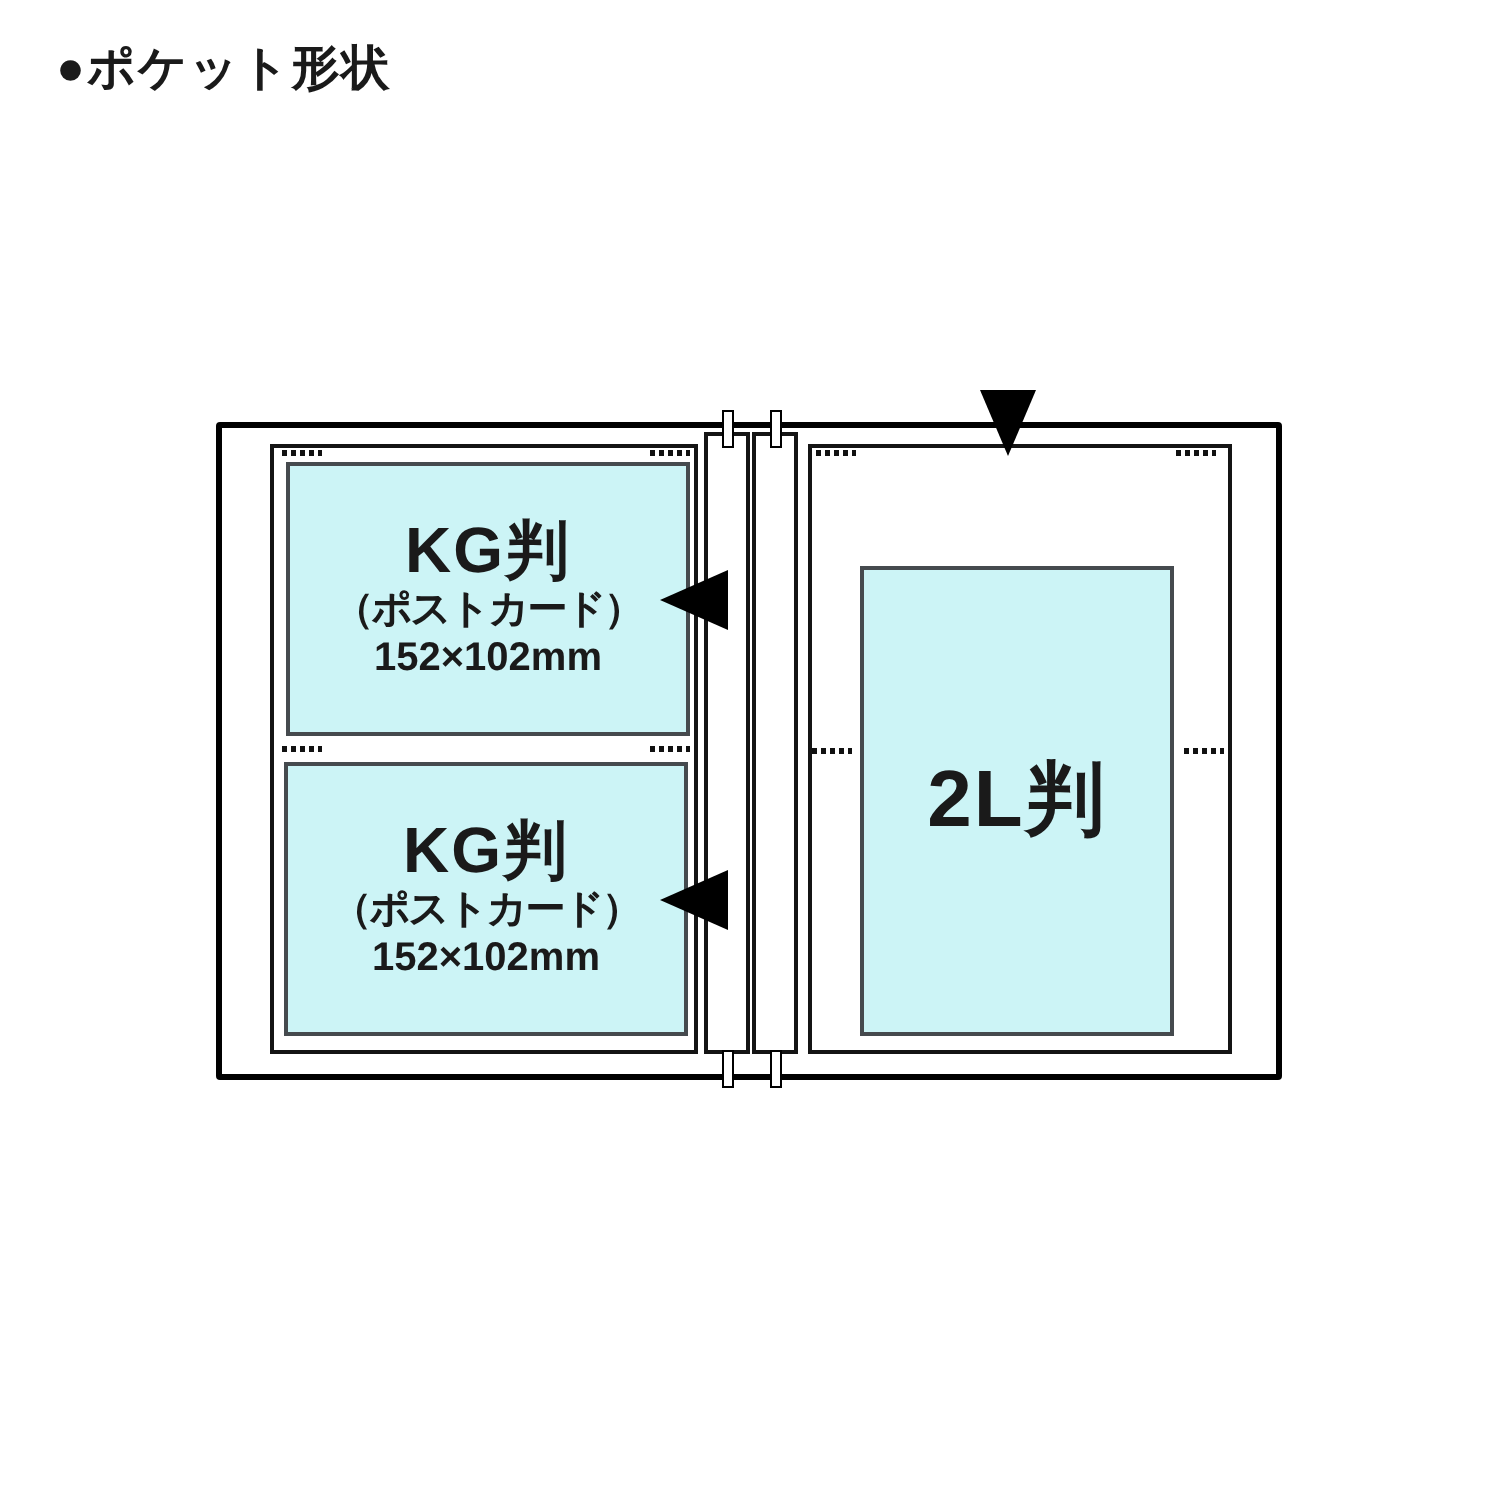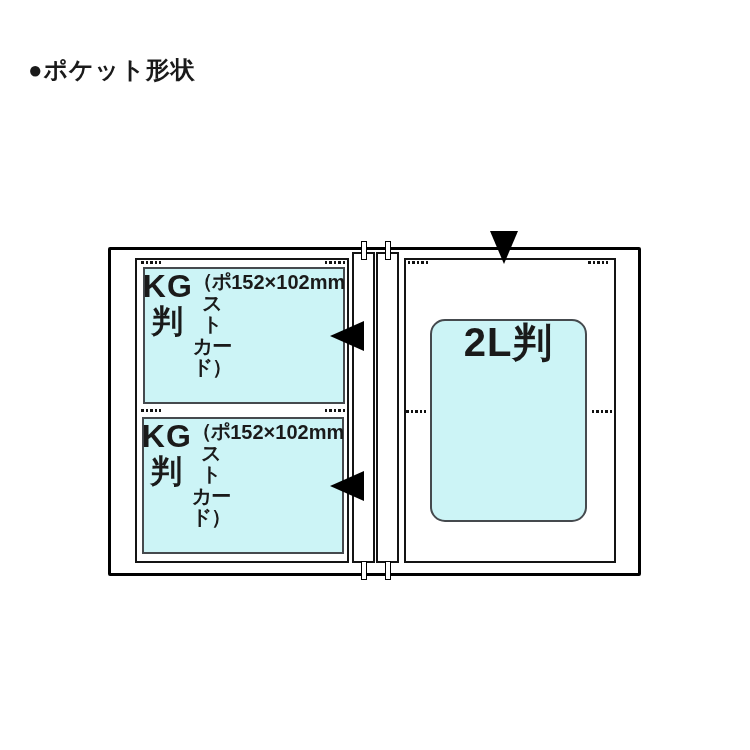--- a/index.html
+++ b/index.html
@@ -2,21 +2,21 @@
 <html><head>
 <meta charset="utf-8">
 <style>
   html,body{margin:0;padding:0;background:#fff;}
   *{box-sizing:border-box;}
   .stage{
     position:relative;width:750px;height:750px;background:#ffffff;
     font-family:"Liberation Sans","DejaVu Sans",sans-serif;
     color:#111;overflow:hidden;
   }
-  .abs{position:absolute;margin-top:36px;}
+  .abs{position:absolute;}
   .title{
     left:28px;top:18px;font-size:24px;font-weight:bold;color:#1a1a1a;
     letter-spacing:1px;
   }
   
   .album{
     left:108px;top:211px;width:533px;height:329px;
     border:3px solid #000;background:#fff;border-radius:2px;
   }
   
@@ -36,26 +36,26 @@
   .tab.b2{left:385px;top:525px;}
   
   .page{
     top:222px;height:305px;border:2px solid #141414;background:#fff;
   }
   .page.left{left:135px;width:214px;}
   .page.right{left:404px;width:212px;}
   
   .pocket{
     background:#ccf4f6;border:2px solid #454a4e;
-    display:flex;flex-direction:row;align-items:flex-start;justify-content:center;
+    display:flex;flex-direction:column;align-items:center;justify-content:center;
     text-align:center;color:#1a1a1a;font-weight:bold;line-height:1.08;
   }
   .pocket.kg1{left:143px;top:231px;width:202px;height:137px;}
   .pocket.kg2{left:142px;top:381px;width:202px;height:137px;}
-  .pocket.l2 {left:430px;top:283px;width:157px;height:203px;border-radius:15px;}
+  .pocket.l2 {left:430px;top:283px;width:157px;height:235px;}
   .fmt-kg{font-size:32px;letter-spacing:1px;}
   .alias-kg{font-size:20px;margin-top:2px;letter-spacing:-1px;}
   .dim-kg{font-size:20px;margin-top:3px;}
   .fmt-2l{font-size:40px;letter-spacing:1px;}
   .dim-2l{font-size:27px;margin-top:4px;}
   
   .dashes{
     width:20px;height:3px;
     background:repeating-linear-gradient(90deg,#111 0 2.5px,transparent 2.5px 4.5px);
   }

